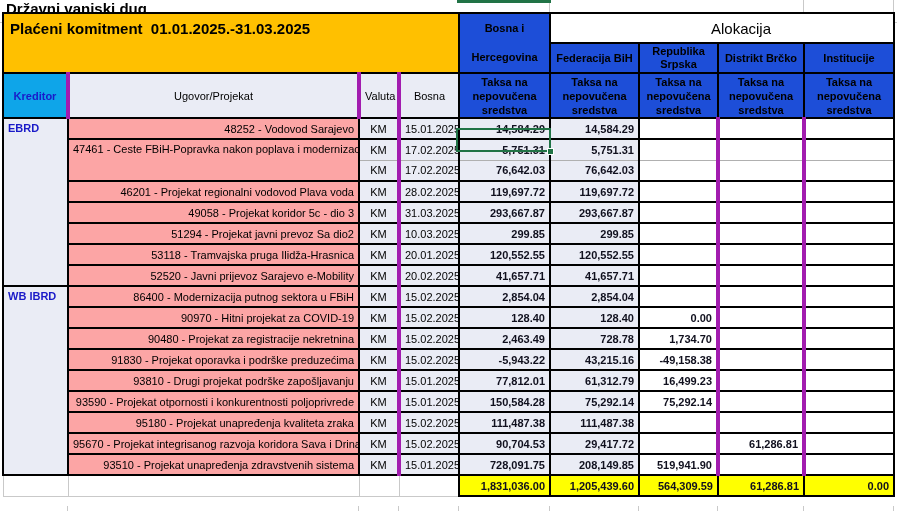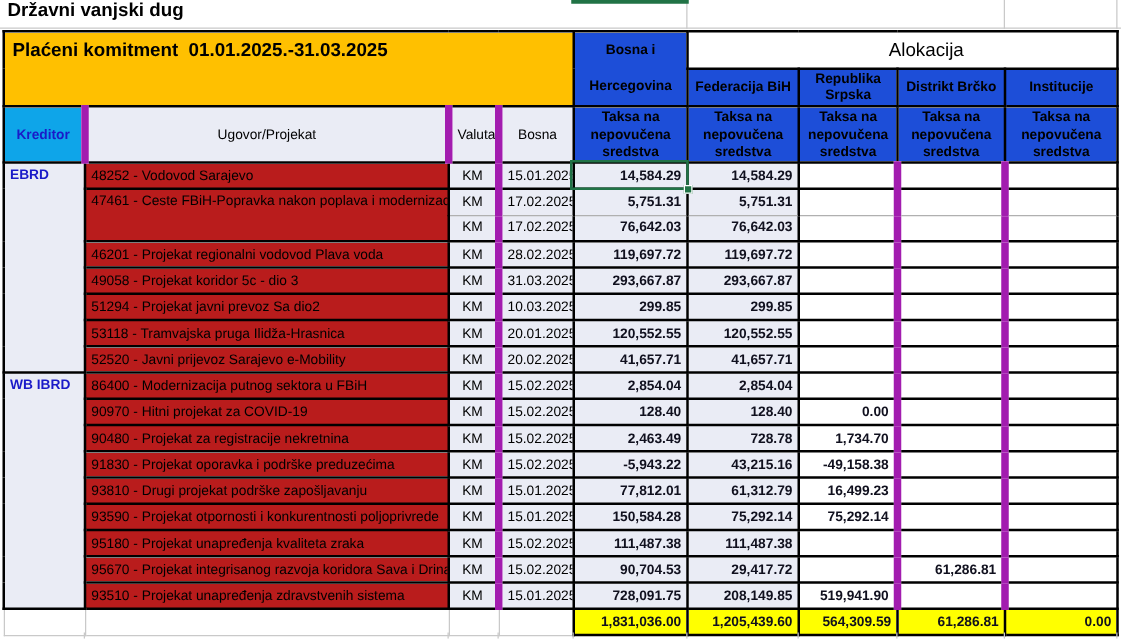--- a/index.html
+++ b/index.html
@@ -12,21 +12,21 @@
   .titlebar {
     position: absolute; left: 0; top: 0; width: 897px; height: 23px;
     display: flex; align-items: flex-start; padding-left: 6px;
     font-size: 15px; font-weight: bold; border-bottom: 1px solid #c9c9c9;
     background: #fff;
   }
   .vgrid { position: absolute; width: 1px; background: #c9c9c9; }
 
   
   table.sheet {
-    position: absolute; left: 2px; top: 24px; width: 891px;
+    position: absolute; left: 2px; top: 12px; width: 891px;
     border-collapse: collapse; table-layout: fixed;
   }
   td {
     border: 2px solid #000; padding: 0 4px; height: 21px;
     overflow: hidden; white-space: nowrap; vertical-align: middle;
   }
   
   .lav  { background: #eaecf5; }
   .wht  { background: #ffffff; }
   .orange {
@@ -36,27 +36,27 @@
   
   .hd { text-align: center; font-weight: bold; background: #1d4ed8; }
   .alok { text-align: center; font-size: 15px; font-weight: normal; background: #fff; padding-left: 42px; }
   .bihhdr div { line-height: 13px; }
   .bihhdr .gap { height: 16px; }
   .measure { line-height: 14px; font-size: 11px; }
   .colhdr { text-align: center; font-weight: normal; background: #eaecf5; }
   .kredhdr { text-align: center; font-weight: bold; color: #1a1ac8; background: #0ea5e9; }
   
   .gr  { border-right: 1px solid #b0b0b0; }
-  .gl  { border-left: 6px solid #a21caf; }
+  .gl  { border-left: 4px solid #a21caf; }
   .gt  { border-top: 1px solid #b0b0b0; }
   .gb  { border-bottom: 1px solid #b0b0b0; }
   
   .kred { text-align: left; font-weight: bold; color: #1a1ac8;
           vertical-align: top; padding-top: 3px; background: #eaecf5; }
-  .proj { text-align: left; background: #b91c1c; }
+  .proj { text-align: right; background: #fca5a5; }
   .projtop { vertical-align: top; padding-top: 3px; }
   .val  { text-align: center; background: #eaecf5; }
   .date { text-align: center; background: #eaecf5; }
   .num  { text-align: right; font-weight: bold; color: #10101e; }
   
   .blank { border: 1px solid #c9c9c9; background: #fff; }
   .total { background: #ffff00; font-weight: bold; text-align: right;
            border: 2px solid #000; color: #10101e; }
   
   .sel-outline {

